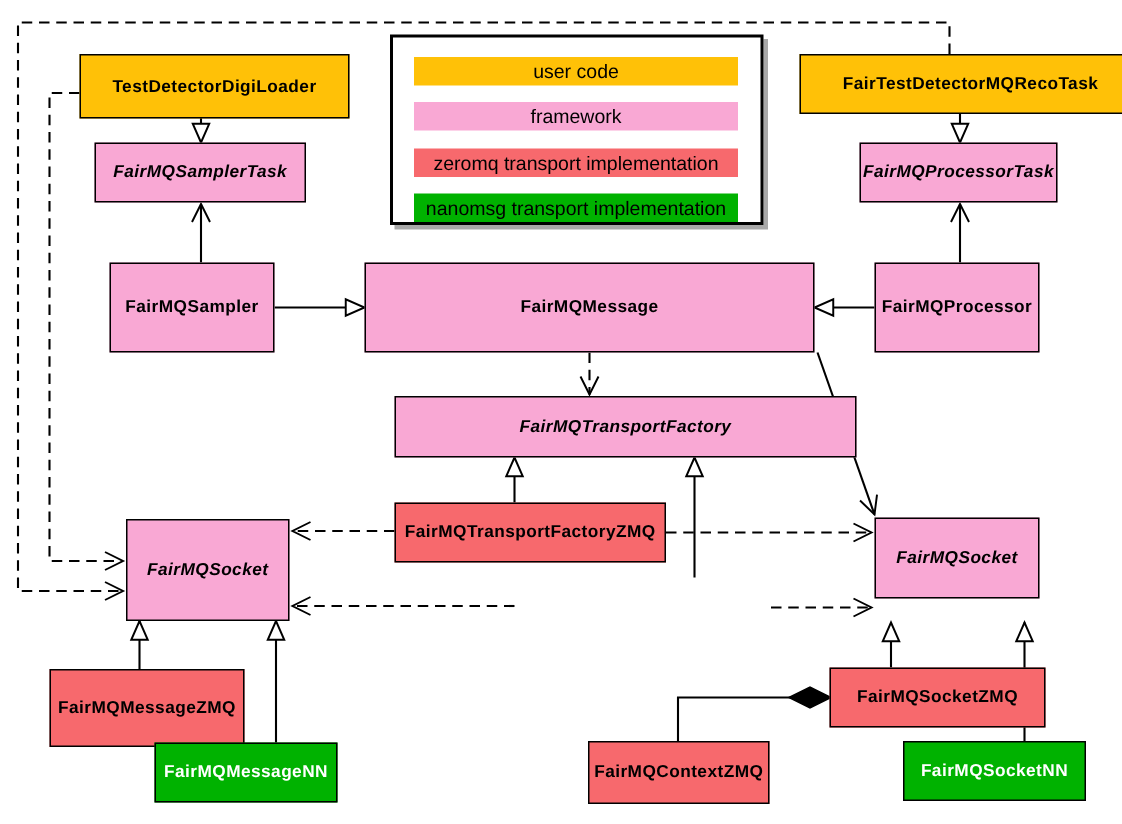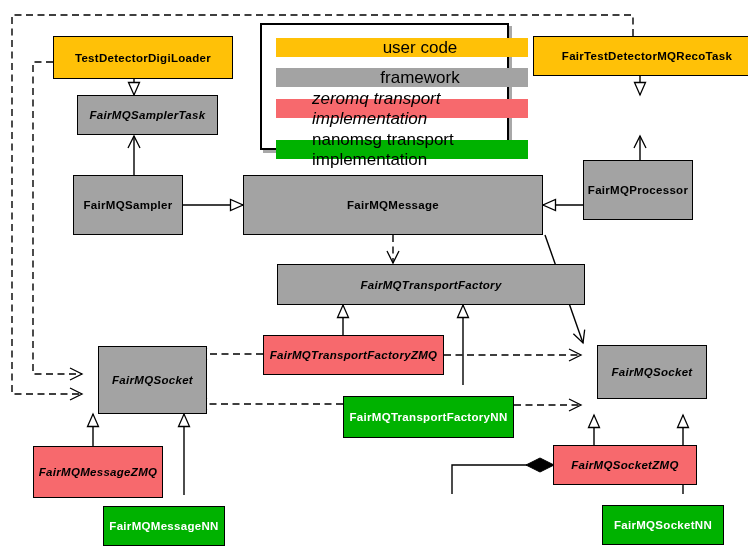--- a/index.html
+++ b/index.html
@@ -17,41 +17,40 @@
     border:1.5px solid #000;
     display:flex;align-items:center;justify-content:center;
     text-align:center;
     font-weight:bold;
     font-size:11.5px;
     letter-spacing:0.3px;
     color:#000;
     white-space:nowrap;
     z-index:2;
   }
-  .abstract{font-style:italic;margin-left:14px;}
+  .abstract{font-style:italic;}
   .gold{background:#FFC107;}
-  .blue{background:#a3a3a3;}
-  .red{background:#F7696D;font-style:italic;}
-  .green{background:#00B200;color:#ffffff;margin-top:11px;}
+  .blue{background:#f9a8d4;}
+  .red{background:#F7696D;}
+  .green{background:#00B200;color:#ffffff;}
   .legend{
     position:absolute;
     left:260px;top:23px;width:249px;height:127px;
     box-sizing:border-box;
     background:#ffffff;
     border:2px solid #000;
     box-shadow:3px 3px 0 #a8a8a8;
     z-index:2;
   }
   .legend-bar{
     position:absolute;
     left:14px;width:216px;height:19px;
     display:flex;align-items:center;justify-content:center;
-    font-size:17px;
+    font-size:13px;
     color:#000;
-    padding-left:36px;
   }
   .legend-bar.green{color:#000;}
   .edge{stroke:#000;stroke-width:1.4;fill:none;}
   .edge.dashed{stroke-dasharray:7 4.5;}
 </style>
 </head>
 <body>
 
 <div id="canvas">
 
@@ -95,26 +94,27 @@
   <div class="legend">
     <div class="legend-bar gold" style="top:13px">user code</div>
     <div class="legend-bar blue" style="top:43px">framework</div>
     <div class="legend-bar red" style="top:74px">zeromq transport implementation</div>
     <div class="legend-bar green" style="top:104px">nanomsg transport implementation</div>
   </div>
 
   <div class="node gold" style="left:53px;top:36px;width:180px;height:43px">TestDetectorDigiLoader</div>
   <div class="node gold" style="left:533px;top:36px;width:228px;height:40px">FairTestDetectorMQRecoTask</div>
   <div class="node blue abstract" style="left:63px;top:95px;width:141px;height:40px">FairMQSamplerTask</div>
+  <div class="node blue abstract" style="left:573px;top:95px;width:132px;height:40px">FairMQProcessorTask</div>
   <div class="node blue" style="left:73px;top:175px;width:110px;height:60px">FairMQSampler</div>
   <div class="node blue" style="left:243px;top:175px;width:300px;height:60px">FairMQMessage</div>
-  <div class="node blue" style="left:583px;top:160px;width:110px;height:60px">FairMQProcessor</div>
+  <div class="node blue" style="left:583px;top:175px;width:110px;height:60px">FairMQProcessor</div>
   <div class="node blue abstract" style="left:263px;top:264px;width:308px;height:41px">FairMQTransportFactory</div>
   <div class="node red" style="left:263px;top:335px;width:181px;height:40px">FairMQTransportFactoryZMQ</div>
-  <div class="node green" style="left:343px;top:385px;width:171px;height:42px">FairMQTransportFactoryNN</div>
   <div class="node blue abstract" style="left:84px;top:346px;width:109px;height:68px">FairMQSocket</div>
   <div class="node blue abstract" style="left:583px;top:345px;width:110px;height:54px">FairMQSocket</div>
   <div class="node red" style="left:33px;top:446px;width:130px;height:52px">FairMQMessageZMQ</div>
   <div class="node green" style="left:103px;top:495px;width:122px;height:40px">FairMQMessageNN</div>
+  <div class="node red" style="left:392px;top:494px;width:121px;height:42px">FairMQContextZMQ</div>
   <div class="node red" style="left:553px;top:445px;width:144px;height:40px">FairMQSocketZMQ</div>
   <div class="node green" style="left:602px;top:494px;width:122px;height:40px">FairMQSocketNN</div>
 
 </div>
 
 </body></html>

